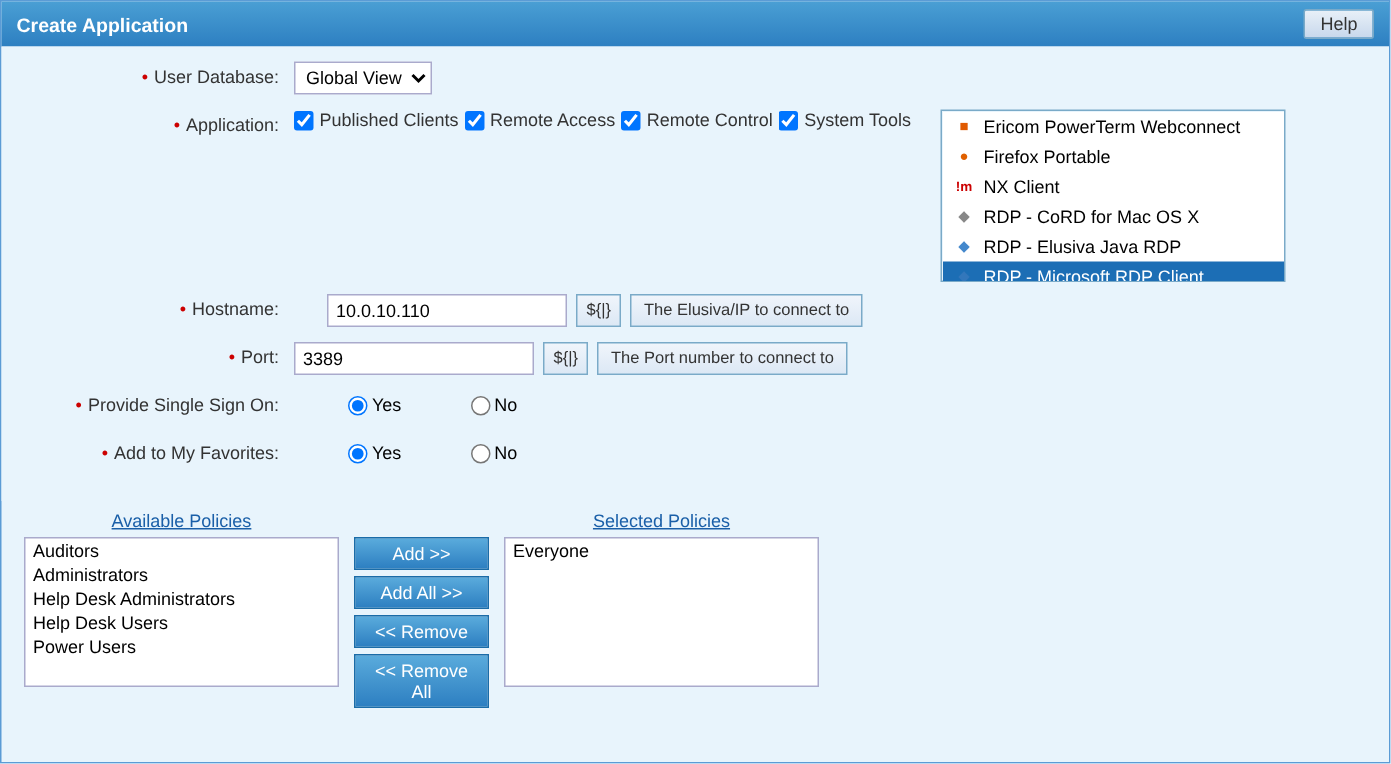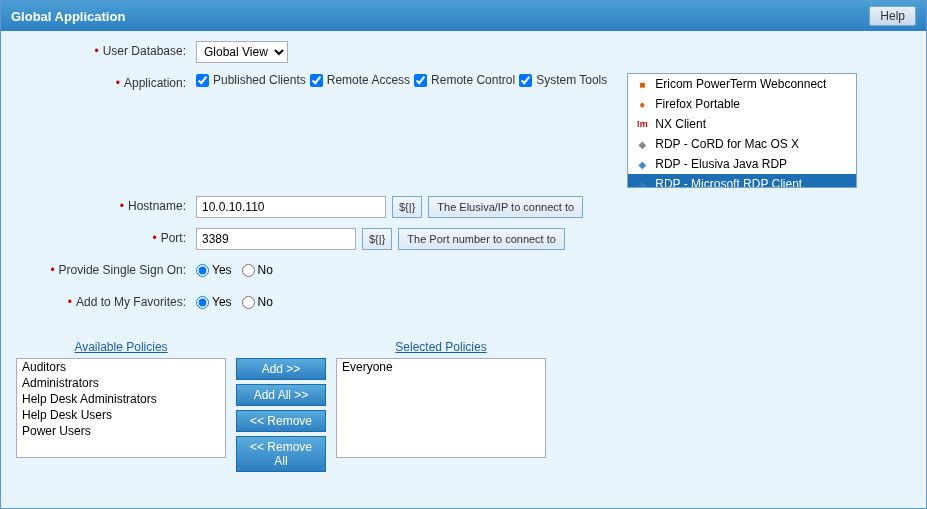--- a/index.html
+++ b/index.html
@@ -152,20 +152,21 @@
       display: flex;
       align-items: center;
       gap: 10px;
       padding-top: 3px;
     }
     .radio-item {
       display: flex;
       align-items: center;
       gap: 3px;
       font-size: 12px;
+      margin-left: 36px;
     }
     .policies-section {
       display: flex;
       align-items: flex-start;
       gap: 10px;
       margin: 6px 0;
       padding: 0 15px;
     }
     .policy-col {
       display: flex;
@@ -206,21 +207,21 @@
       cursor: pointer;
       width: 90px;
       text-align: center;
     }
   </style>
 </head>
 <body>
 
 <div class="window">
   <div class="title-bar">
-    <span>Global Application</span>
+    <span>Create Application</span>
     <button class="help-btn">Help</button>
   </div>
 
   <div class="form-body">
 
     <div class="form-row">
       <div class="form-label">
         <span class="required-dot">•</span><span>User Database:</span>
       </div>
       <select class="db-select">
@@ -280,21 +281,21 @@
           </div>
         </div>
       </div>
     </div>
 
     <div class="form-row">
       <div class="form-label">
         <span class="required-dot">•</span><span>Hostname:</span>
       </div>
       <div class="hostname-row">
-        <input type="text" class="form-control" style="width: 190px;" value="10.0.10.110">
+        <input type="text" class="form-control" style="width: 160px; margin-left: 22px;" value="10.0.10.110">
         <button class="var-btn">${|}</button>
         <button class="hint-btn">The Elusiva/IP to connect to</button>
       </div>
     </div>
 
     <div class="form-row">
       <div class="form-label">
         <span class="required-dot">•</span><span>Port:</span>
       </div>
       <div class="port-row">

